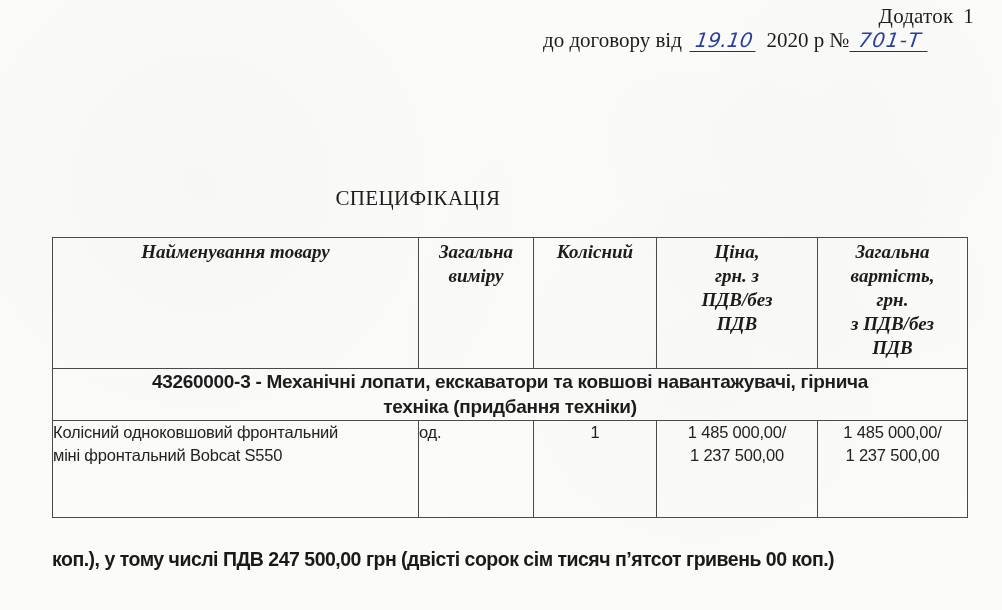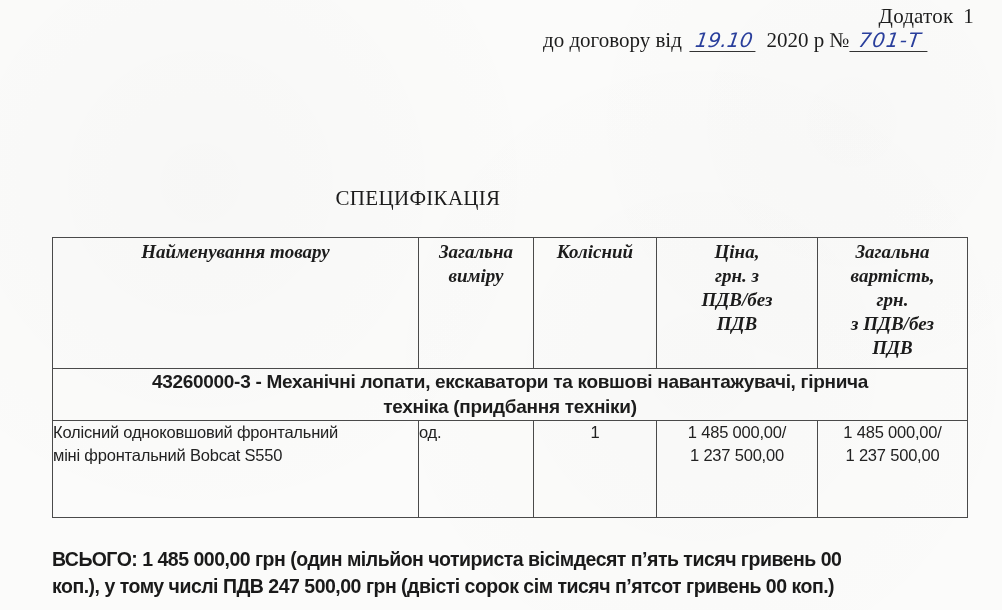--- a/index.html
+++ b/index.html
@@ -205,15 +205,14 @@
       </td>
       <td class="item-cell item-total">
         <div>1 485 000,00/</div>
         <div>1 237 500,00</div>
       </td>
     </tr>
   </tbody>
 </table>
 
 <div class="total-text">
-  <div>ВСЬОГО: 1 485 000,00 грн (один мільйон чотириста вісімдесят п’ять тисяч гривень 00</div>
   <div>коп.), у тому числі ПДВ 247 500,00 грн (двісті сорок сім тисяч п’ятсот гривень 00 коп.)</div>
 </div>
 
 </body></html>

